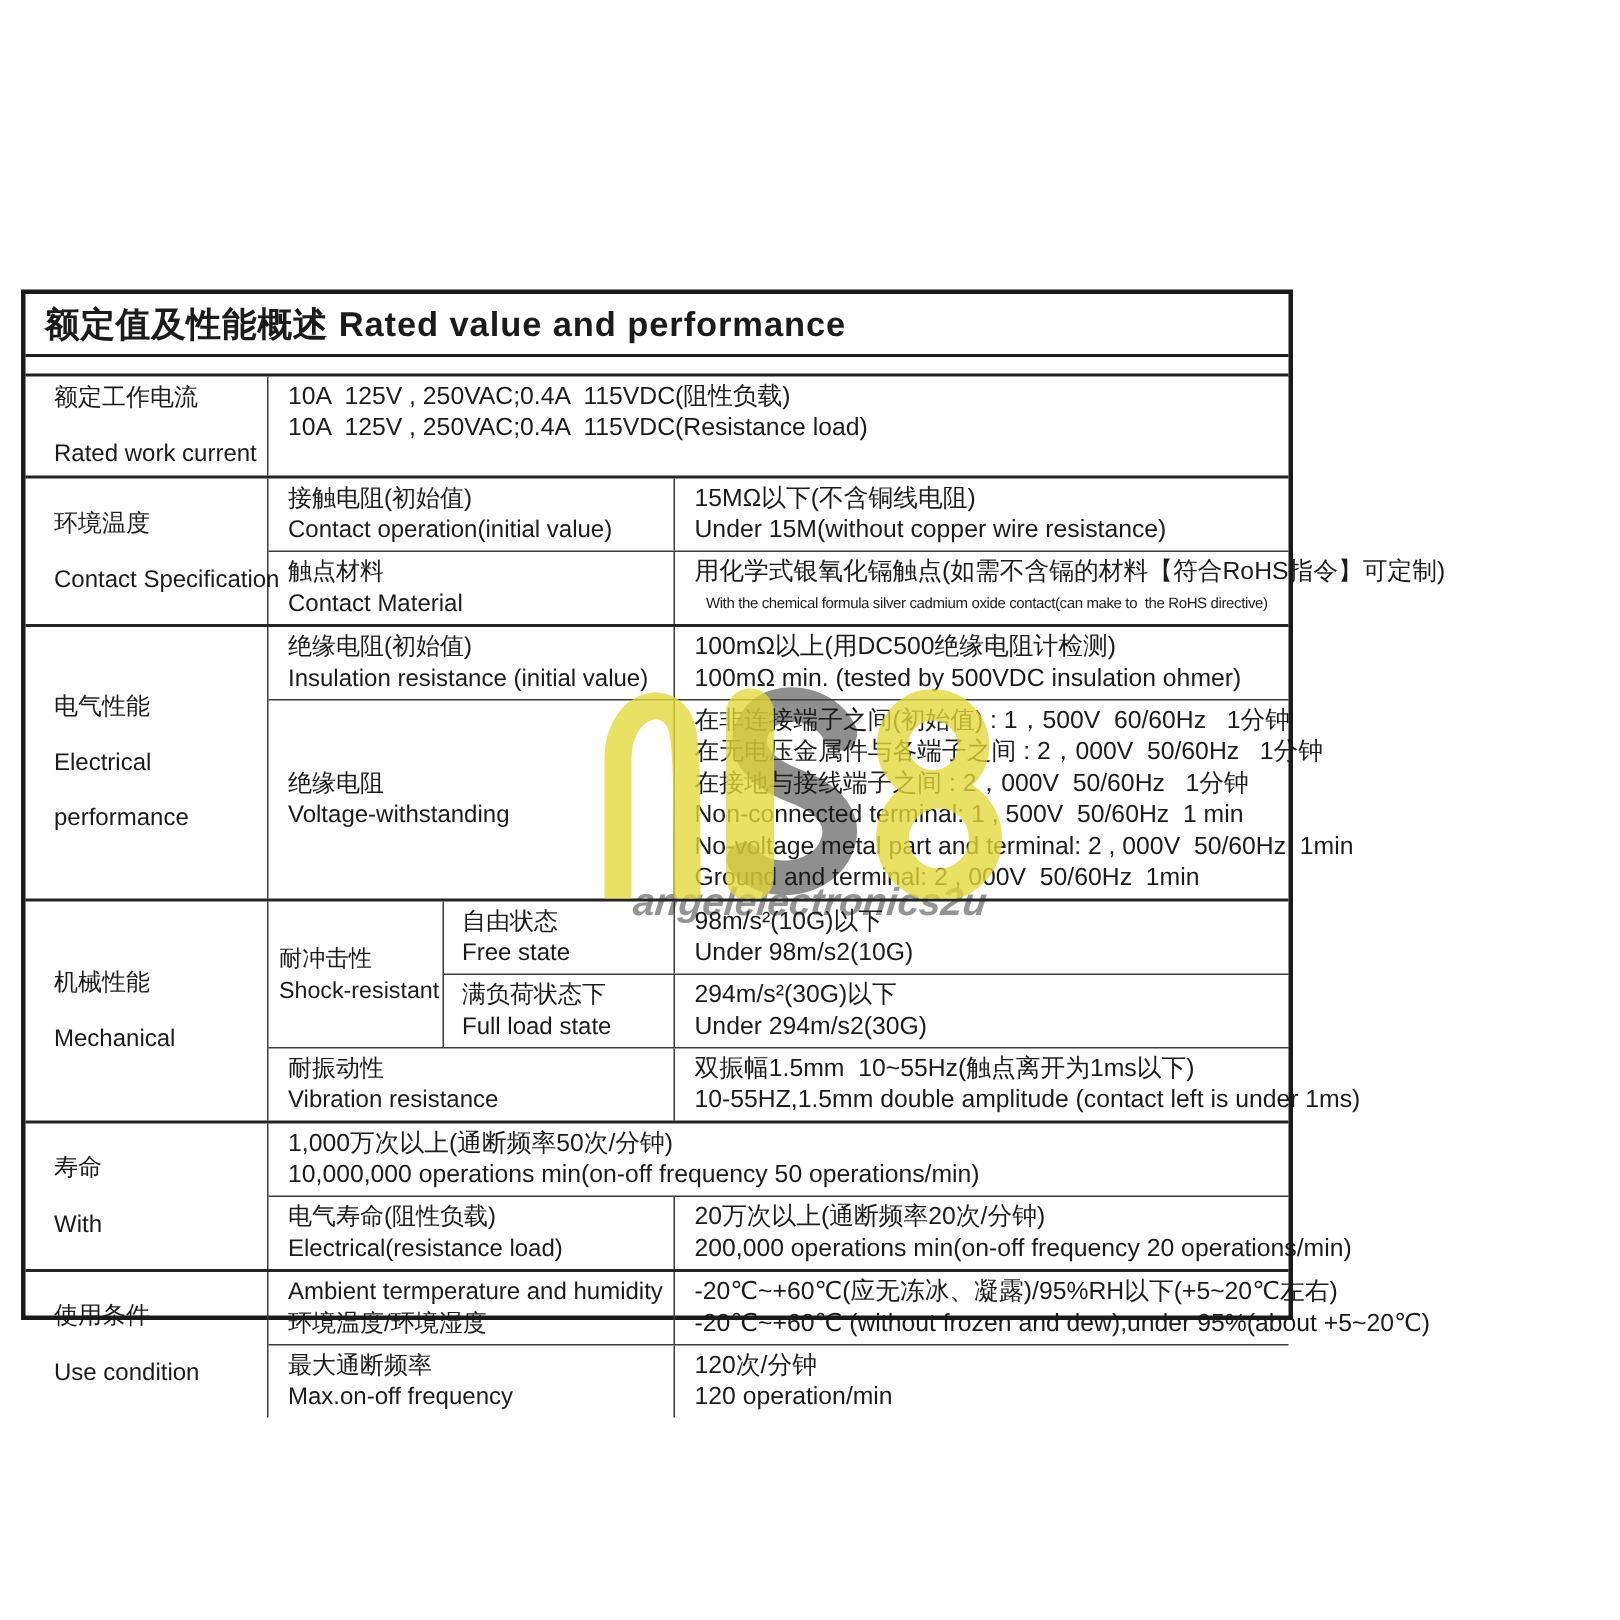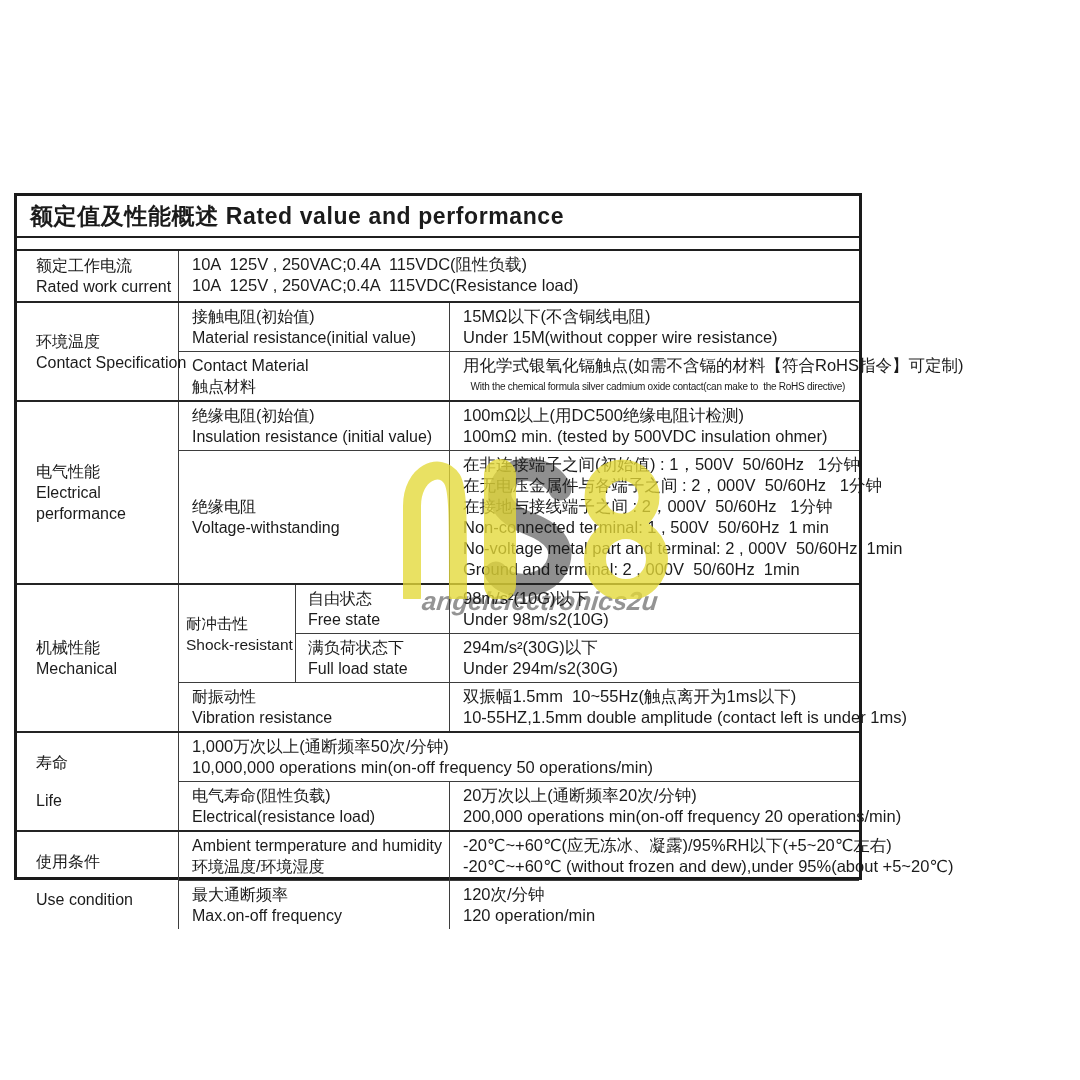--- a/index.html
+++ b/index.html
@@ -17,21 +17,21 @@
     display:flex;align-items:center;padding-left:13px;}
   .title-text{font-size:23px;font-weight:bold;letter-spacing:.6px;white-space:pre;}
   .title-gap{height:11px;flex:none;border-bottom:2px solid #1f1f1f;}
   .tbody{flex:1;display:flex;flex-direction:column;min-height:0;}
   
   .section{display:flex;align-items:stretch;}
   .section + .section{border-top:2px solid #242424;}
   .section.fill{flex:1;}
   .cat{width:162px;flex:none;border-right:1px solid #3d3d3d;box-sizing:border-box;
     display:flex;flex-direction:column;justify-content:center;
-    padding:4px 2px 4px 19px;line-height:21px;}
+    padding:4px 2px 4px 19px;line-height:21px;gap:16px;}
   .cat.gapped{row-gap:17px;}
   .cat .line{font-size:16px;}
   .rows{flex:1;display:flex;flex-direction:column;min-width:0;}
   .prow{display:flex;align-items:stretch;min-width:0;}
   .prow + .prow{border-top:1px solid #3d3d3d;}
   .section.fill .prow:last-child{flex:1;}
   .param{width:271px;flex:none;border-right:1px solid #3d3d3d;box-sizing:border-box;
     display:flex;flex-direction:column;justify-content:center;
     padding:3px 2px 3px 13px;line-height:21px;}
   .param .line{font-size:16px;}
@@ -92,31 +92,31 @@
 
     <div class="section">
       <div class="cat">
         <span class="line">环境温度</span>
         <span class="line">Contact Specification</span>
       </div>
       <div class="rows">
         <div class="prow h45">
           <div class="param">
             <span class="line">接触电阻(初始值)</span>
-            <span class="line">Material resistance(initial value)</span>
+            <span class="line">Contact operation(initial value)</span>
           </div>
           <div class="value">
             <span class="line">15MΩ以下(不含铜线电阻)</span>
             <span class="line">Under 15M(without copper wire resistance)</span>
           </div>
         </div>
         <div class="prow h45">
           <div class="param">
+            <span class="line">触点材料</span>
             <span class="line">Contact Material</span>
-            <span class="line">触点材料</span>
           </div>
           <div class="value">
             <span class="line">用化学式银氧化镉触点(如需不含镉的材料【符合RoHS指令】可定制)</span>
             <span class="line tight">   With the chemical formula silver cadmium oxide contact(can make to  the RoHS directive)</span>
           </div>
         </div>
       </div>
     </div>
 
     <div class="section">
@@ -135,21 +135,21 @@
             <span class="line">100mΩ以上(用DC500绝缘电阻计检测)</span>
             <span class="line">100mΩ min. (tested by 500VDC insulation ohmer)</span>
           </div>
         </div>
         <div class="prow h126">
           <div class="param">
             <span class="line">绝缘电阻</span>
             <span class="line">Voltage-withstanding</span>
           </div>
           <div class="value">
-            <span class="line">在非连接端子之间(初始值) : 1，500V  50/60Hz   1分钟</span>
+            <span class="line">在非连接端子之间(初始值) : 1，500V  60/60Hz   1分钟</span>
             <span class="line">在无电压金属件与各端子之间 : 2，000V  50/60Hz   1分钟</span>
             <span class="line">在接地与接线端子之间 : 2，000V  50/60Hz   1分钟</span>
             <span class="line">Non-connected terminal: 1 , 500V  50/60Hz  1 min</span>
             <span class="line">No-voltage metal part and terminal: 2 , 000V  50/60Hz  1min</span>
             <span class="line">Ground and terminal: 2 , 000V  50/60Hz  1min</span>
           </div>
         </div>
       </div>
     </div>
 
@@ -196,21 +196,21 @@
             <span class="line">双振幅1.5mm  10~55Hz(触点离开为1ms以下)</span>
             <span class="line">10-55HZ,1.5mm double amplitude (contact left is under 1ms)</span>
           </div>
         </div>
       </div>
     </div>
 
     <div class="section">
       <div class="cat gapped">
         <span class="line">寿命</span>
-        <span class="line">Life</span>
+        <span class="line">With</span>
       </div>
       <div class="rows">
         <div class="prow h45">
           <div class="value">
             <span class="line">1,000万次以上(通断频率50次/分钟)</span>
             <span class="line">10,000,000 operations min(on-off frequency 50 operations/min)</span>
           </div>
         </div>
         <div class="prow h43">
           <div class="param">

